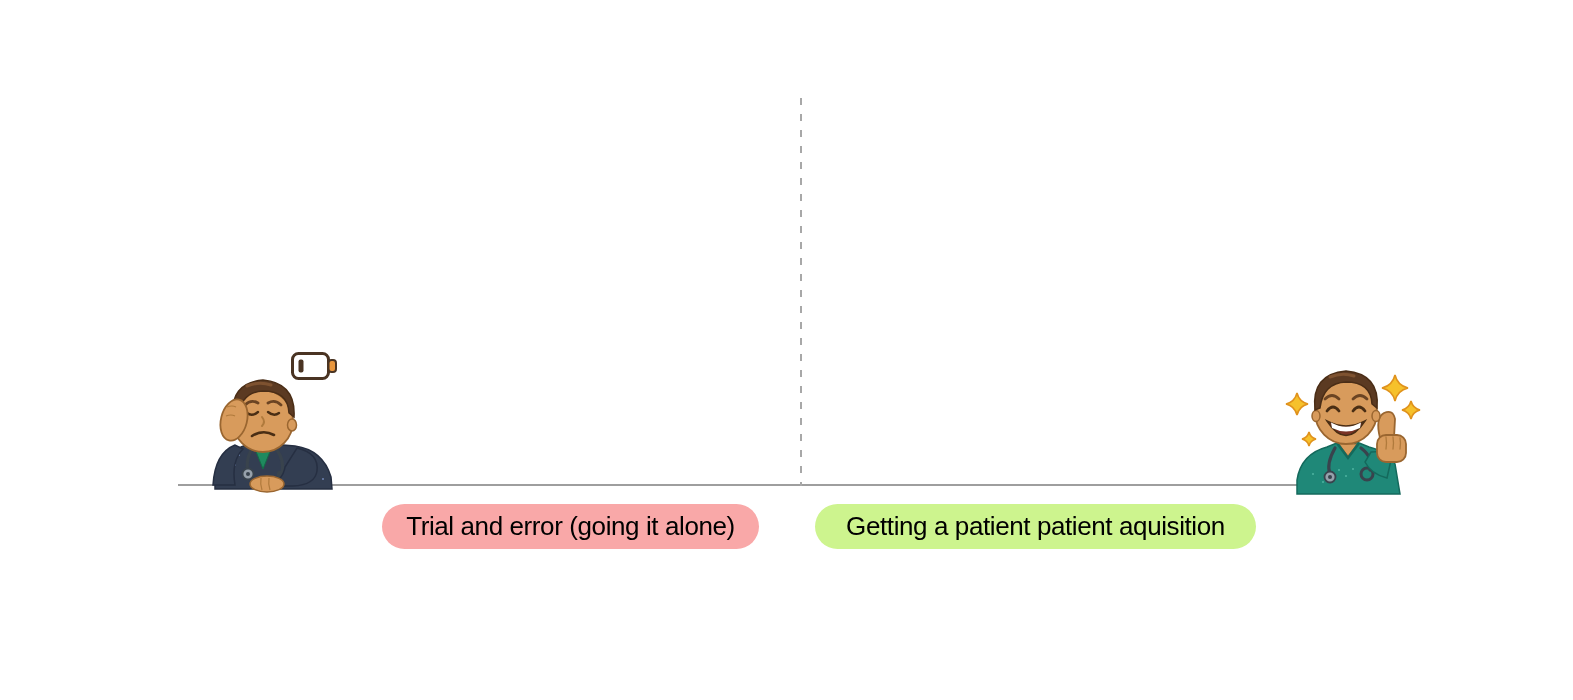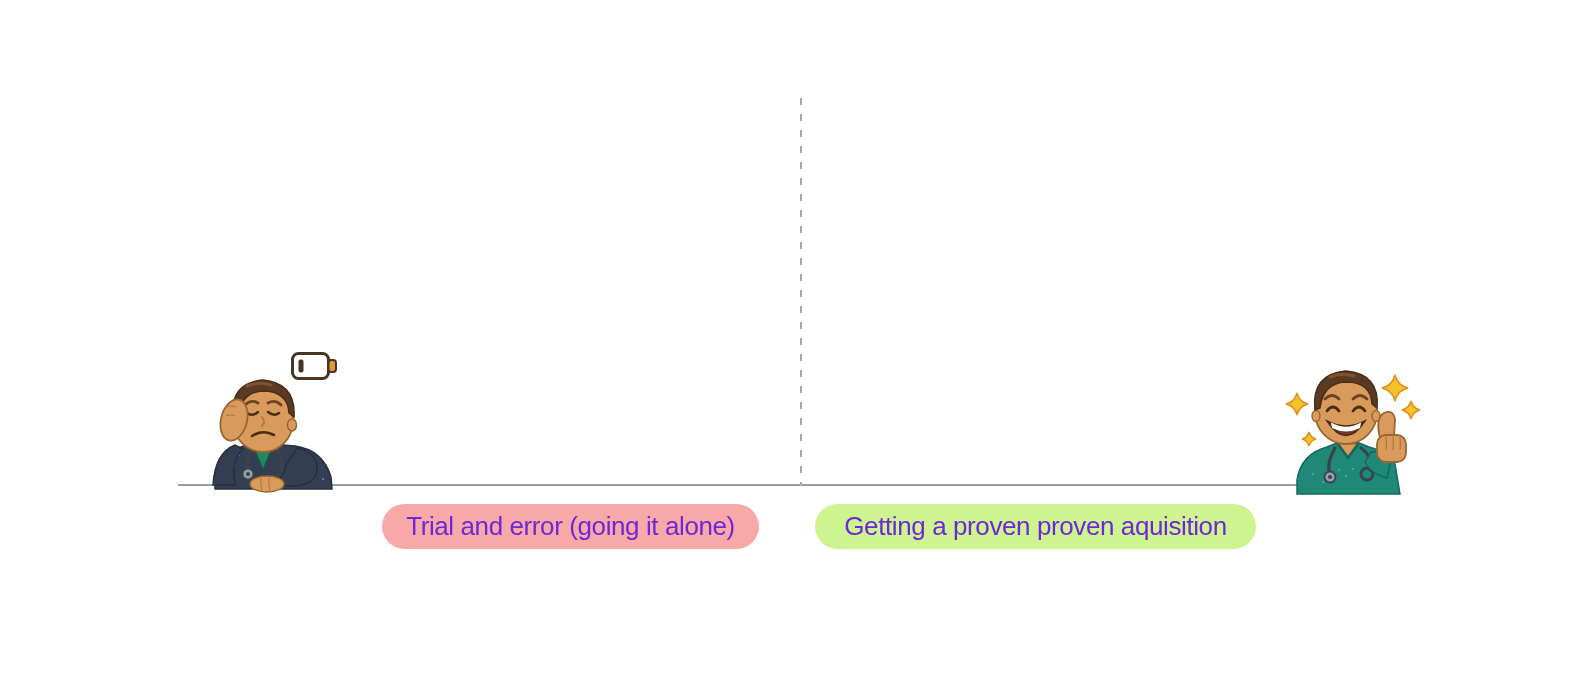--- a/index.html
+++ b/index.html
@@ -21,21 +21,21 @@
   .pill {
     top: 504px;
     height: 45px;
     border-radius: 23px;
     display: flex;
     align-items: center;
     justify-content: center;
     font-size: 26px;
     letter-spacing: -0.4px;
     font-weight: 400;
-    color: #6d28d9;
+    color: #000000;
     white-space: nowrap;
   }
   .pill-left  { left: 382px; width: 377px; background: #f9a8a8; }
   .pill-right { left: 815px; width: 441px; background: #cdf48e; }
   .char-left   { left: 205px; top: 345px; }
   .char-right  { left: 1283px; top: 358px; }
 </style>
 </head>
 <body>
 
@@ -148,16 +148,16 @@
 
       <path d="M44,63 Q63,92 82,63 Q63,73 44,63 Z" fill="#7a3325" stroke="#4a2e14" stroke-width="1.5"></path>
       <path d="M48,64.5 Q63,73 78,64.5 L77,70 Q63,77 49,70 Z" fill="#ffffff"></path>
     </svg>
   </div>
 
   <div class="abs pill pill-left">
     <span>Trial and error (going it alone)</span>
   </div>
   <div class="abs pill pill-right">
-    <span>Getting a proven proven aquisition</span>
+    <span>Getting a patient patient aquisition</span>
   </div>
 
 </div>
 
 </body></html>

